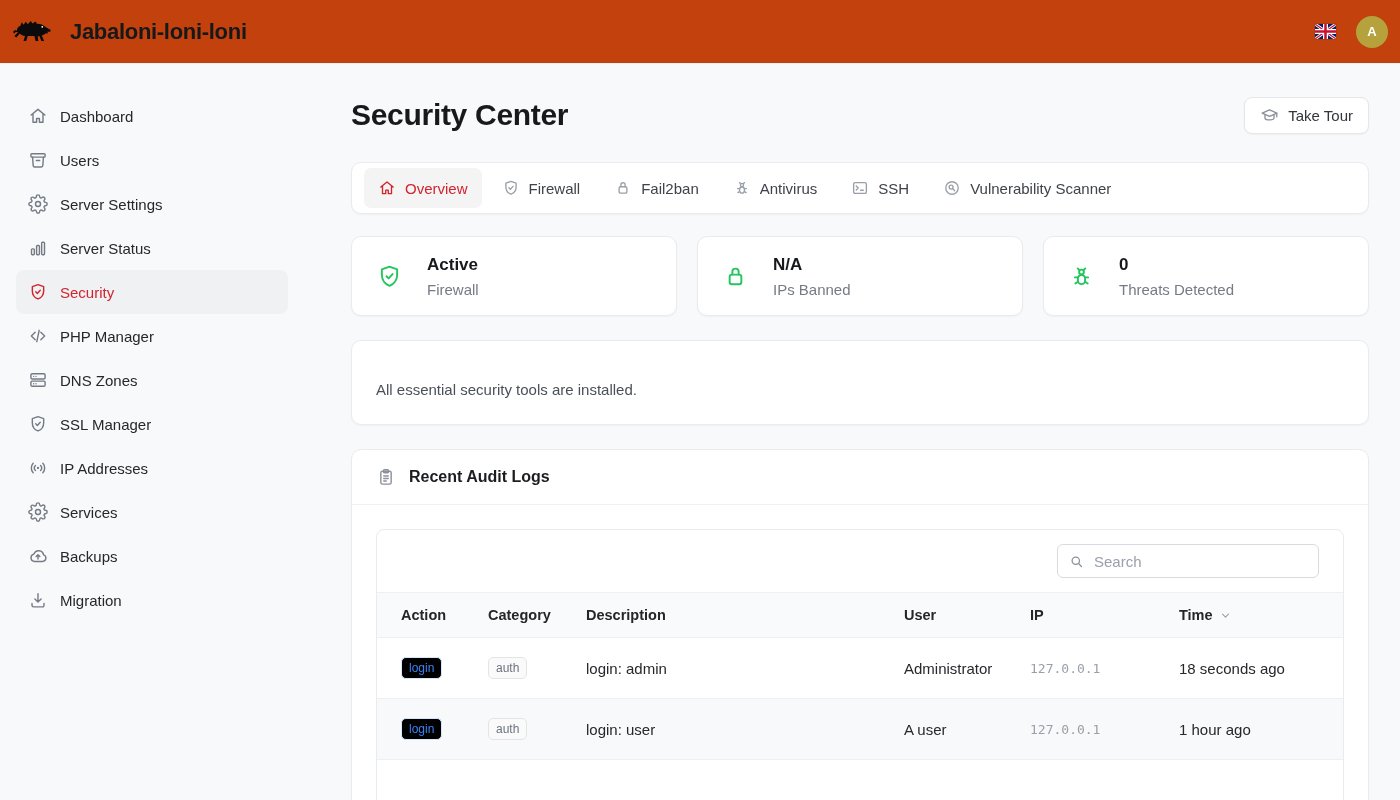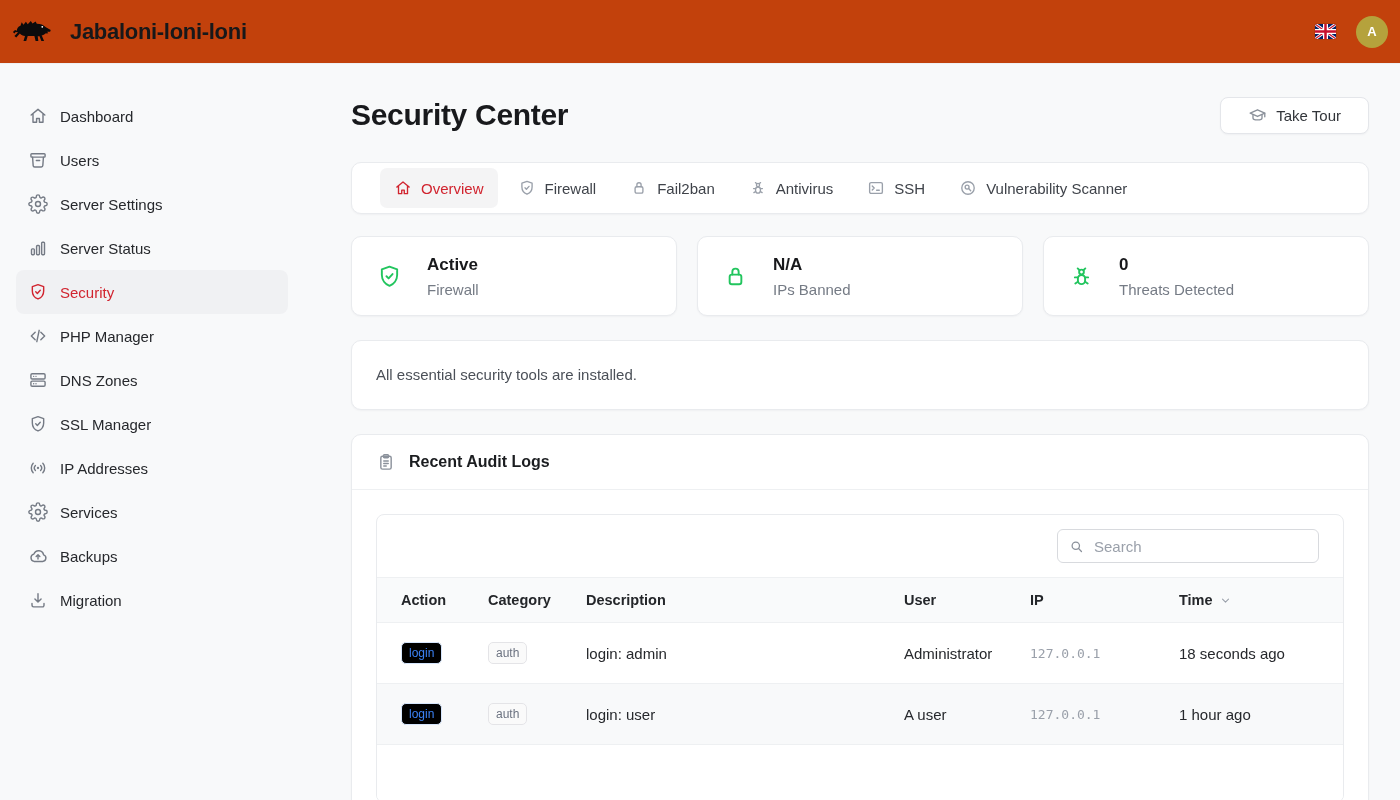--- a/index.html
+++ b/index.html
@@ -38,35 +38,35 @@
   .side-item .ic { color: #757b85; }
   .side-item.active { background: #f0f1f3; color: #d1242f; }
   .side-item.active .ic { color: #d1242f; }
 
   .main { flex: 1; padding: 32px 31px 0 47px; }
 
   
   .page-head { display: flex; align-items: center; justify-content: space-between; margin-bottom: 28px; }
   .page-title { font-size: 30px; line-height: 38px; font-weight: 700; color: #18191c; letter-spacing: -0.3px; }
   .tour-btn {
-    display: flex; align-items: center; gap: 9px; height: 37px; padding: 0 27px;
+    display: flex; align-items: center; gap: 9px; height: 37px; padding: 0 15px;
     background: #fff; border: 1px solid #e4e6ea; border-radius: 8px; cursor: pointer;
     font-family: inherit; font-size: 15px; color: #32353a;
     box-shadow: 0 1px 2px rgba(16,24,40,.04);
   }
   .tour-btn .ic { color: #8b919b; }
 
   
   .card {
     background: #fff; border: 1px solid #e9ebee; border-radius: 10px;
     box-shadow: 0 1px 2px rgba(16,24,40,.04);
   }
 
   
-  .tabbar { display: flex; align-items: center; gap: 6px; padding: 6px 28px; height: 52px; }
+  .tabbar { display: flex; align-items: center; gap: 6px; padding: 6px 12px; height: 52px; }
   .tab {
     display: flex; align-items: center; gap: 9px; padding: 0 14px; height: 40px;
     border-radius: 7px; cursor: pointer; font-size: 15px; color: #3f434a;
   }
   .tab .ic { color: #9aa0aa; }
   .tab.active { background: #f4f4f5; color: #d1242f; }
   .tab.active .ic { color: #d1242f; }
 
   
   .stats { display: grid; grid-template-columns: repeat(3, 1fr); gap: 20px; margin-top: 22px; }
@@ -77,21 +77,21 @@
 
   
   .section { margin-top: 24px; }
   .sec-head {
     display: flex; align-items: center; gap: 13px; padding: 15px 24px;
     border-bottom: 1px solid #eef0f2;
   }
   .sec-head .ic { color: #8b919b; }
   .sec-title { font-size: 16px; line-height: 24px; font-weight: 700; color: #1b1d20; }
   .sec-body { padding: 24px; }
-  .qa-message { font-size: 15px; line-height: 20px; color: #4b5058; }
+  .qa-message { font-size: 15px; line-height: 20px; color: #4b5058; margin-top: 15px; }
 
   
   .table-box { border: 1px solid #e9ebee; border-radius: 8px; overflow: hidden; background: #fff; }
   .search-row { display: flex; justify-content: flex-end; padding: 14px 24px; }
   .search-field {
     display: flex; align-items: center; gap: 9px; width: 262px; height: 34px;
     border: 1px solid #d8dade; border-radius: 6px; padding: 0 10px; background: #fff;
   }
   .search-field .ic { color: #8b919b; flex: 0 0 auto; }
   .search-field input {

